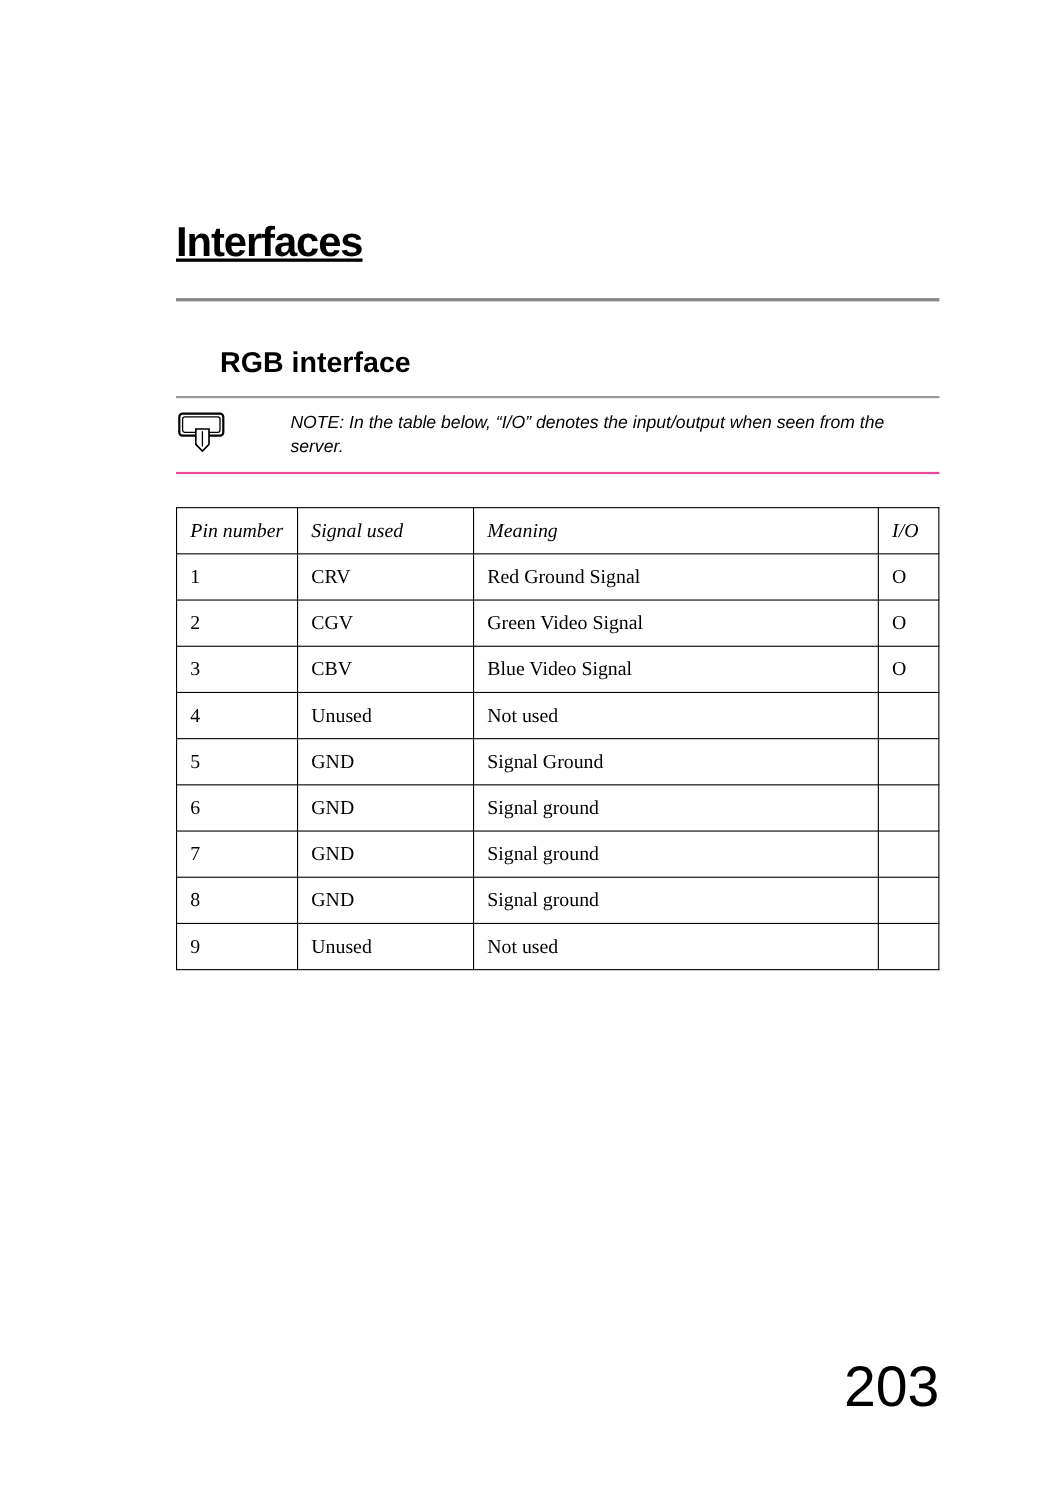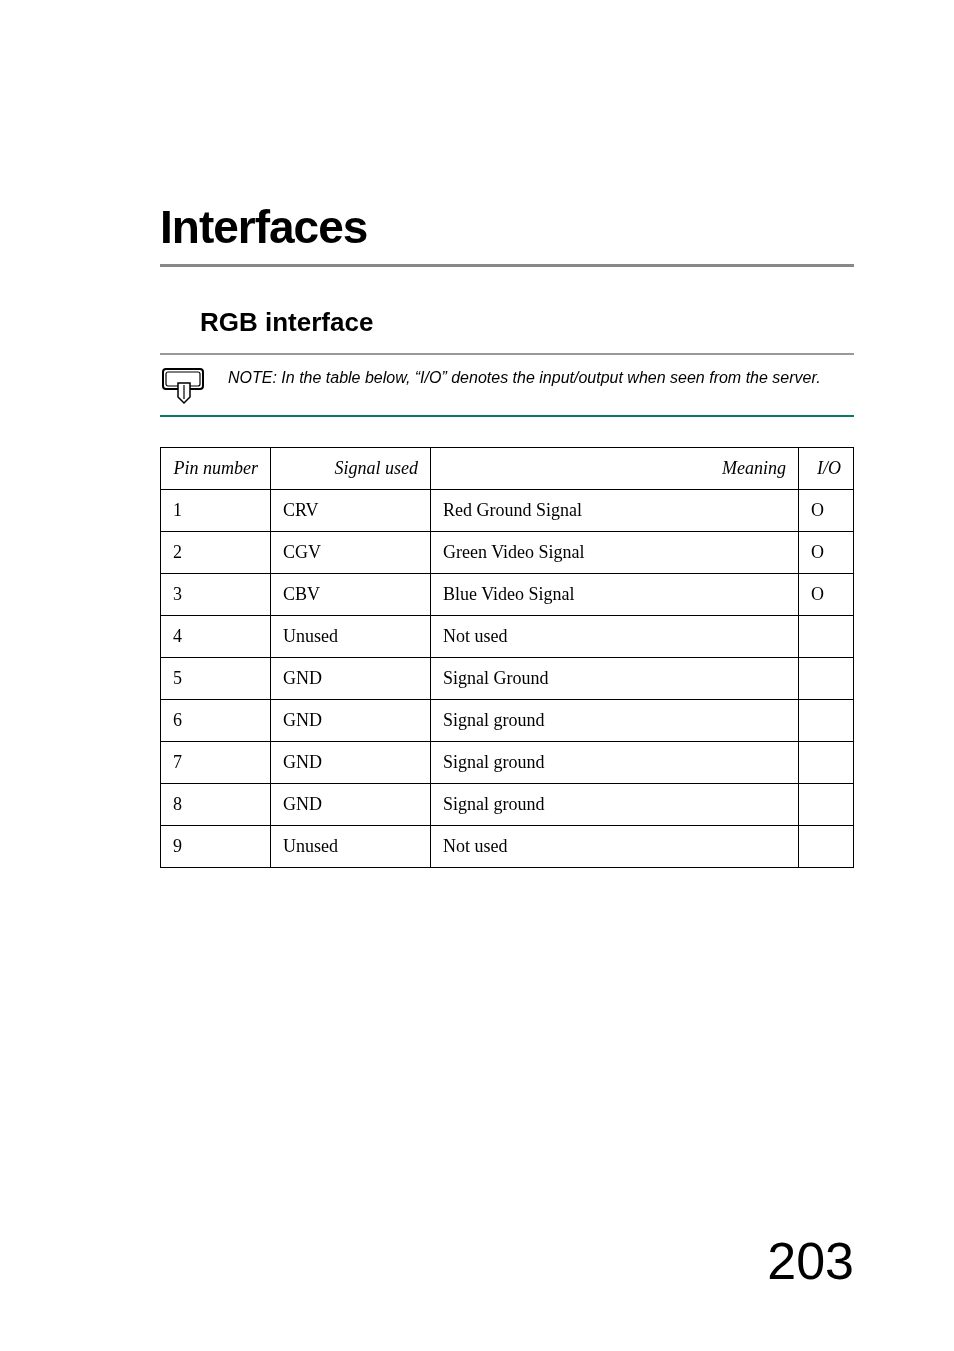--- a/index.html
+++ b/index.html
@@ -11,45 +11,47 @@
       width: 954px;
       height: 1351px;
       background: #fff;
       font-family: Georgia, 'Times New Roman', serif;
       color: #000;
       position: relative;
       padding: 80px 100px 60px 160px;
     }
     .page-title {
       font-family: Arial, Helvetica, sans-serif;
-      font-size: 46px;
+      font-size: 38px;
       font-weight: bold;
       margin-top: 120px;
-      margin-bottom: 10px;
+      margin-bottom: 28px;
       letter-spacing: -1px;
+      text-decoration: underline;
     }
     .title-rule {
       border: none;
       border-top: 3px solid #888;
       margin-bottom: 40px;
     }
     .section-heading {
       font-family: Arial, Helvetica, sans-serif;
       font-size: 26px;
       font-weight: bold;
       margin-bottom: 15px;
       margin-left: 40px;
     }
     .note-block {
       border-top: 2px solid #999;
-      border-bottom: 2px solid #0f766e;
+      border-bottom: 2px solid #ec4899;
       display: flex;
       align-items: flex-start;
       padding: 10px 0 10px 0;
       margin-bottom: 30px;
+      gap: 36px;
     }
     .note-icon {
       width: 48px;
       height: 40px;
       margin-right: 20px;
       flex-shrink: 0;
     }
     .note-text {
       font-family: Arial, Helvetica, sans-serif;
       font-style: italic;
@@ -67,21 +69,20 @@
       border: 1px solid #000;
       padding: 10px 12px;
       text-align: left;
       font-size: 18px;
       vertical-align: middle;
     }
     .pin-table th {
       font-style: italic;
       font-weight: normal;
       font-family: Georgia, 'Times New Roman', serif;
-      text-align: right;
     }
     .col-pin { width: 110px; }
     .col-signal { width: 160px; }
     .col-meaning { width: auto; }
     .col-io { width: 55px; }
     .page-number {
       position: absolute;
       bottom: 60px;
       right: 100px;
       font-family: Liberation Sans, sans-serif;

